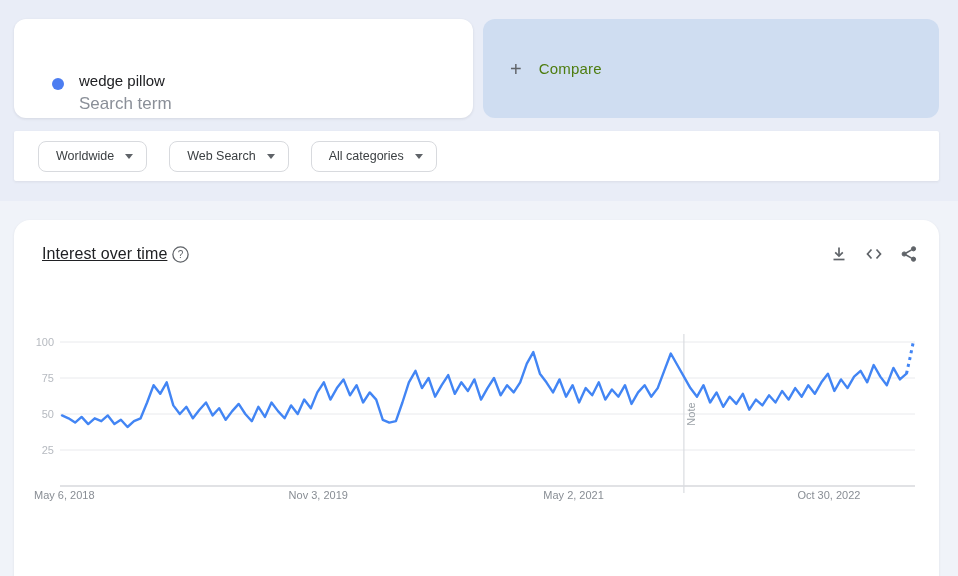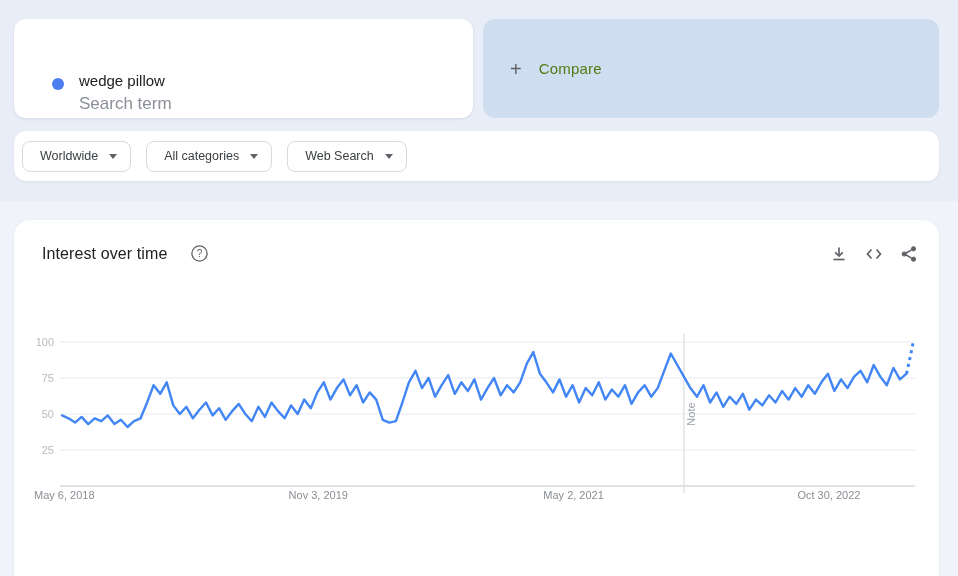--- a/index.html
+++ b/index.html
@@ -29,42 +29,42 @@
     background:#cfddf1; border-radius:12px;
     display:flex; align-items:center; padding-left:27px; gap:17px;
     color:#5f6368; cursor:pointer;
   }
   .compare-plus { font-size:20px; font-weight:400; color:#5f6368; line-height:1; }
   .compare-label { font-size:15px; color:#4d7c0f; letter-spacing:.2px;text-align:center; }
 
   
   .filter-bar {
     position:absolute; left:14px; top:131px; width:925px; height:50px;
-    background:#fff; border-radius:12px;
-    display:flex; align-items:center; padding-left:8px; gap:15px;
+    background:#fff; border-radius:2px;
+    display:flex; align-items:center; padding-left:24px; gap:22px;
     box-shadow:0 1px 3px rgba(32,33,36,.08);
   }
   .pill {
     height:31px; border:1px solid #d8dade; border-radius:8px; background:#fff;
     display:flex; align-items:center; gap:11px; padding:0 13px 0 17px;
     font-size:12.5px; color:#3c4043; cursor:pointer; white-space:nowrap;
   }
   .pill .arrow {
     width:0; height:0;
     border-left:4px solid transparent; border-right:4px solid transparent;
     border-top:5px solid #5f6368; margin-top:1px;
   }
 
   
   .chart-card {
     position:absolute; left:14px; top:220px; width:925px; height:380px;
     background:#fff; border-radius:16px;
     box-shadow:0 1px 3px rgba(32,33,36,.08);
   }
-  .chart-title-row { position:absolute; left:28px; top:25px; display:flex; align-items:flex-start; gap:24px; }
+  .chart-title-row { position:absolute; left:28px; top:25px; display:flex; align-items:flex-end; gap:5px;text-decoration:underline; }
   .chart-title { font-size:16px; color:#202124; letter-spacing:.1px; }
   .chart-actions { position:absolute; right:21px; top:25px; display:flex; align-items:center; gap:17px; }
   .icon-btn { width:18px; height:18px; cursor:pointer; display:block; }
   .icon-btn svg, .help svg { display:block; }
   .help { cursor:pointer; }
 
   #trend-svg { position:absolute; left:0; top:100px; }
   svg text { font-family:"Liberation Sans", sans-serif; }
   .ytick-label { font-size:11px; fill:#b6bac0; }
   .xtick-label { font-size:11px; fill:#888d94; }
@@ -85,25 +85,25 @@
   <span class="compare-plus">+</span>
   <span class="compare-label">Compare</span>
 </div>
 
 <div class="filter-bar">
   <div class="pill">
     <span>Worldwide</span>
     <span class="arrow"></span>
   </div>
   <div class="pill">
-    <span>All categories</span>
+    <span>Web Search</span>
     <span class="arrow"></span>
   </div>
   <div class="pill">
-    <span>Web Search</span>
+    <span>All categories</span>
     <span class="arrow"></span>
   </div>
 </div>
 
 <div class="chart-card">
   <div class="chart-title-row">
     <span class="chart-title">Interest over time</span>
     <span class="help">
       <svg width="17" height="17" viewBox="0 0 17 17">
         <circle cx="8.5" cy="8.5" r="7.6" fill="none" stroke="#5f6368" stroke-width="1.3"></circle>

